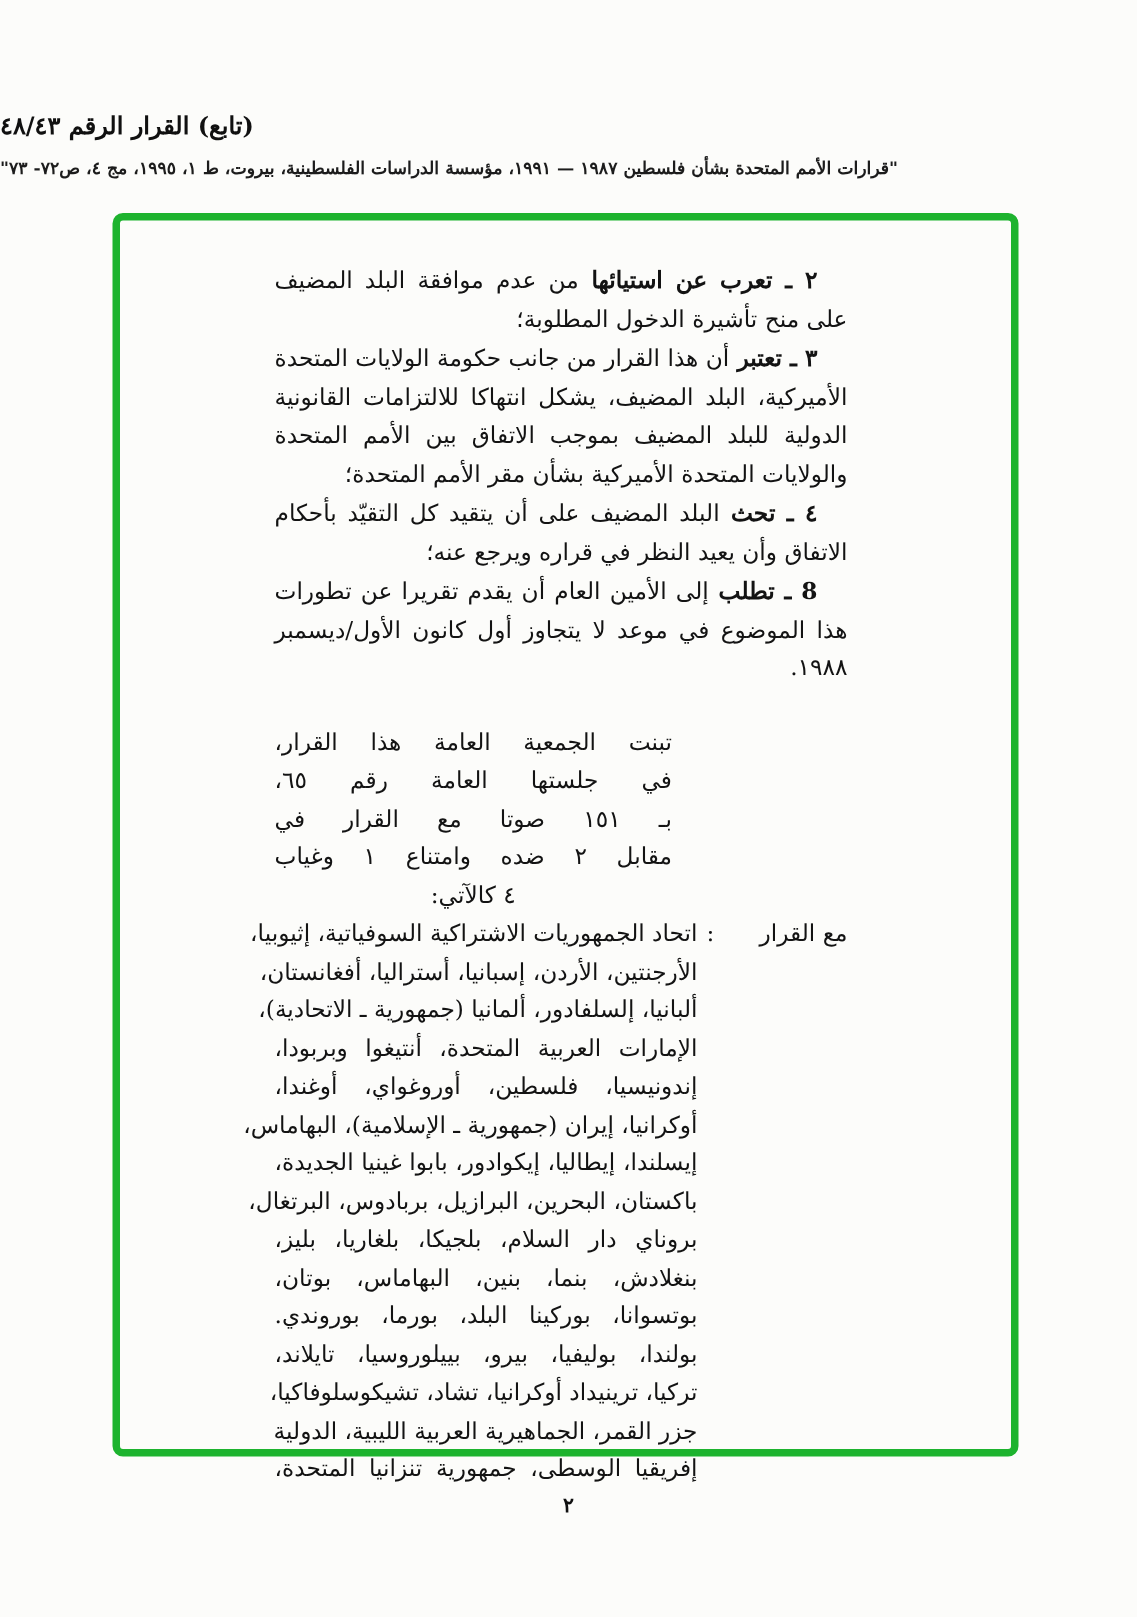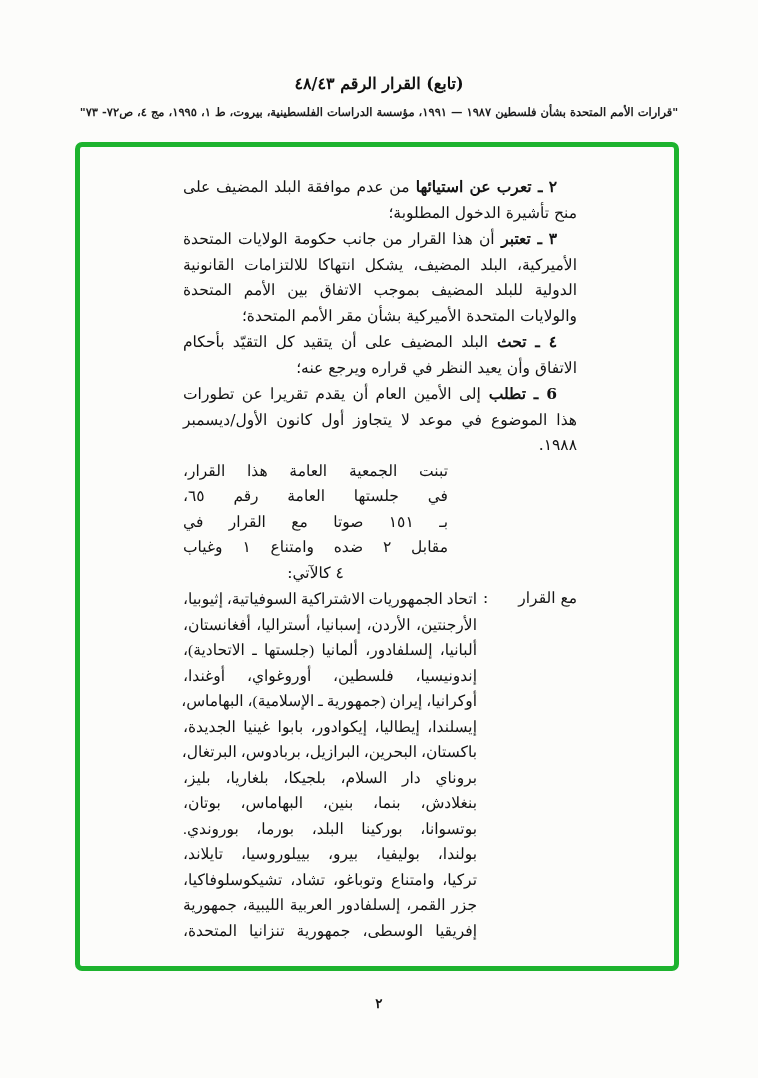--- a/index.html
+++ b/index.html
@@ -4,68 +4,68 @@
 <style>
   html,body{margin:0;padding:0;}
   body{
     width:758px;height:1078px;position:relative;
     background:#fcfcfa;color:#151515;
     font-family:"DejaVu Serif", serif;
     overflow:hidden;
   }
   .header{
     position:absolute;top:74px;left:0;width:758px;
-    text-align:center;direction:rtl;
+    text-align:left;direction:rtl;
   }
   .doc-title{
     font-size:16px;font-weight:bold;letter-spacing:0;
     margin:0 0 12px 0;color:#101010;
   }
   .doc-source{
     font-size:11.5px;font-weight:bold;color:#1c1c1c;
     margin:0;white-space:nowrap;
   }
   .frame{
     position:absolute;left:75px;top:142px;
     width:594px;height:819px;
     border:5px solid #1db32e;border-radius:7px;
     background:transparent;
   }
   .content{
-    position:absolute;top:0;left:0;right:0;
+    position:absolute;top:0;left:0;right:12px;
     padding:27px 97px 0 103px;
     direction:rtl;
     font-size:15.5px;line-height:25.5px;color:#131313;
   }
   .para{
     margin:0;text-align:justify;text-indent:20px;
   }
   .para b{font-weight:bold;}
   .note{
-    width:265px;margin-left:0;margin-right:auto;
+    width:265px;margin-left:0;margin-right:auto;margin-top:24px;
   }
   .note-line{
     text-align:justify;text-align-last:justify;white-space:nowrap;
   }
   .note-line.last{
     text-align-last:center;white-space:nowrap;
   }
   .vote{
     position:relative;
   }
   .vote-label{
     position:absolute;right:0;top:0;width:94px;
     display:flex;justify-content:space-between;
     font-weight:normal;
   }
   .vote-countries{
     margin-right:100px;
   }
   .country-line{
-    text-align:justify;text-align-last:justify;white-space:nowrap;font-family:Liberation Serif, serif;
+    text-align:justify;text-align-last:justify;white-space:nowrap;
   }
   .page-number{
     position:absolute;top:995px;left:0;width:758px;
     text-align:center;font-size:13.5px;font-weight:bold;
     color:#101010;direction:rtl;
   }
 </style>
 </head>
 <body>
 
@@ -73,47 +73,48 @@
   <div class="doc-title">(تابع) القرار الرقم ٤٨/٤٣</div>
   <div class="doc-source">"قرارات الأمم المتحدة بشأن فلسطين ١٩٨٧ — ١٩٩١، مؤسسة الدراسات الفلسطينية، بيروت، ط ١، ١٩٩٥، مج ٤، ص٧٢- ٧٣"</div>
 </div>
 
 <div class="frame" id="frame" style="border-color: rgb(29, 179, 46);">
   <div class="content">
     <div id="paragraphs">
         <p class="para"><b>٢ ـ تعرب عن استيائها </b>من عدم موافقة البلد المضيف على منح تأشيرة الدخول المطلوبة؛</p>
         <p class="para"><b>٣ ـ تعتبر </b>أن هذا القرار من جانب حكومة الولايات المتحدة الأميركية، البلد المضيف، يشكل انتهاكا للالتزامات القانونية الدولية للبلد المضيف بموجب الاتفاق بين الأمم المتحدة والولايات المتحدة الأميركية بشأن مقر الأمم المتحدة؛</p>
         <p class="para"><b>٤ ـ تحث </b>البلد المضيف على أن يتقيد كل التقيّد بأحكام الاتفاق وأن يعيد النظر في قراره ويرجع عنه؛</p>
-        <p class="para"><b>6 ـ تطلب </b>إلى الأمين العام أن يقدم تقريرا عن تطورات هذا الموضوع في موعد لا يتجاوز أول كانون الأول/ديسمبر ١٩٨٨.</p>
+        <p class="para"><b>8 ـ تطلب </b>إلى الأمين العام أن يقدم تقريرا عن تطورات هذا الموضوع في موعد لا يتجاوز أول كانون الأول/ديسمبر ١٩٨٨.</p>
       </div>
     <div class="note" id="adoption-note">
         <div class="note-line">تبنت الجمعية العامة هذا القرار،</div>
         <div class="note-line">في جلستها العامة رقم ٦٥،</div>
         <div class="note-line">بـ ١٥١ صوتا مع القرار في</div>
         <div class="note-line">مقابل ٢ ضده وامتناع ١ وغياب</div>
         <div class="note-line last">٤ كالآتي:</div>
       </div>
     <div class="vote">
       <div class="vote-label">
         <span>مع القرار</span>
         <span>:</span>
       </div>
       <div class="vote-countries" id="country-lines">
           <div class="country-line">اتحاد الجمهوريات الاشتراكية السوفياتية، إثيوبيا،</div>
           <div class="country-line">الأرجنتين، الأردن، إسبانيا، أستراليا، أفغانستان،</div>
-          <div class="country-line">ألبانيا، إلسلفادور، ألمانيا (جلستها ـ الاتحادية)،</div>
+          <div class="country-line">ألبانيا، إلسلفادور، ألمانيا (جمهورية ـ الاتحادية)،</div>
+          <div class="country-line">الإمارات العربية المتحدة، أنتيغوا وبربودا،</div>
           <div class="country-line">إندونيسيا، فلسطين، أوروغواي، أوغندا،</div>
           <div class="country-line">أوكرانيا، إيران (جمهورية ـ الإسلامية)، البهاماس،</div>
           <div class="country-line">إيسلندا، إيطاليا، إيكوادور، بابوا غينيا الجديدة،</div>
           <div class="country-line">باكستان، البحرين، البرازيل، بربادوس، البرتغال،</div>
           <div class="country-line">بروناي دار السلام، بلجيكا، بلغاريا، بليز،</div>
           <div class="country-line">بنغلادش، بنما، بنين، البهاماس، بوتان،</div>
           <div class="country-line">بوتسوانا، بوركينا البلد، بورما، بوروندي.</div>
           <div class="country-line">بولندا، بوليفيا، بيرو، بييلوروسيا، تايلاند،</div>
-          <div class="country-line">تركيا، وامتناع وتوباغو، تشاد، تشيكوسلوفاكيا،</div>
-          <div class="country-line">جزر القمر، إلسلفادور العربية الليبية، جمهورية</div>
+          <div class="country-line">تركيا، ترينيداد أوكرانيا، تشاد، تشيكوسلوفاكيا،</div>
+          <div class="country-line">جزر القمر، الجماهيرية العربية الليبية، الدولية</div>
           <div class="country-line">إفريقيا الوسطى، جمهورية تنزانيا المتحدة،</div>
         </div>
     </div>
   </div>
 </div>
 
 <div class="page-number">٢</div>
 
 </body></html>

